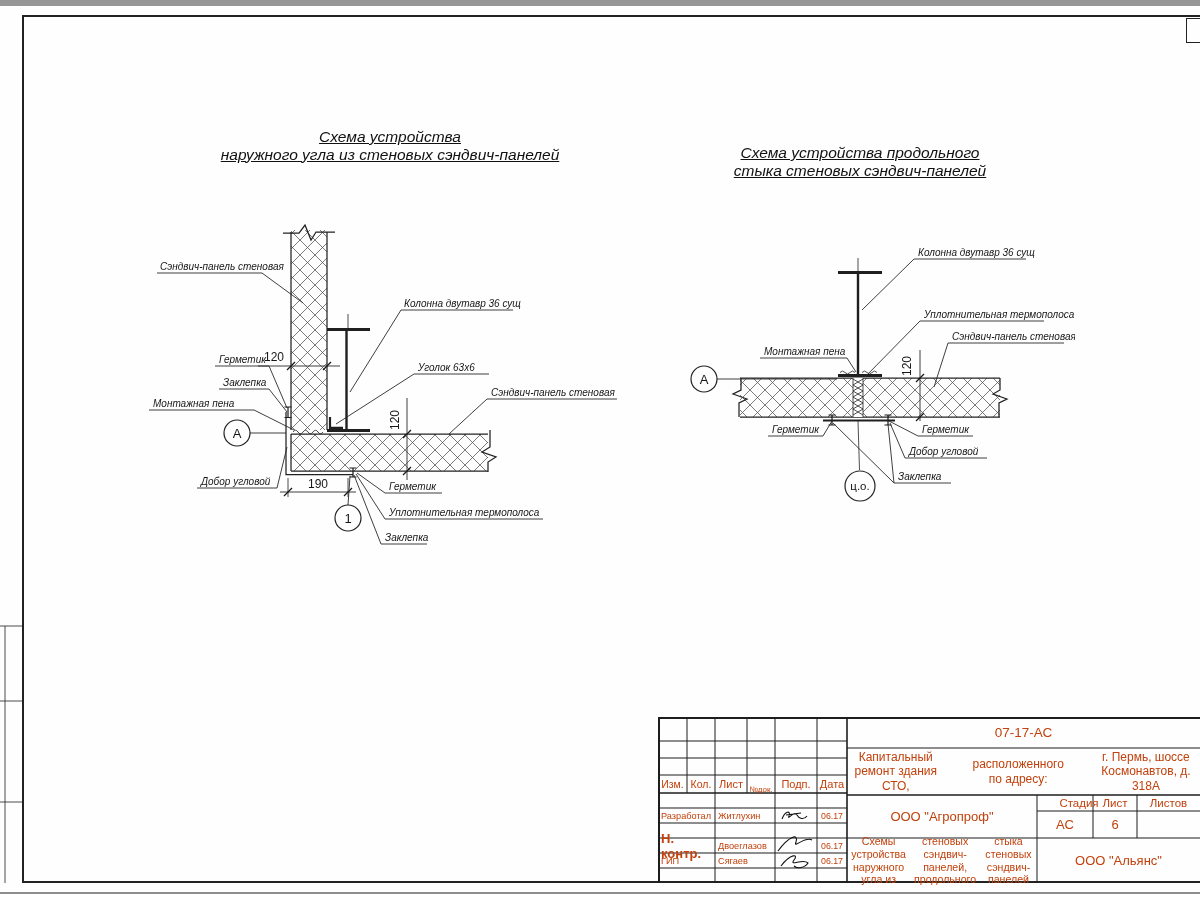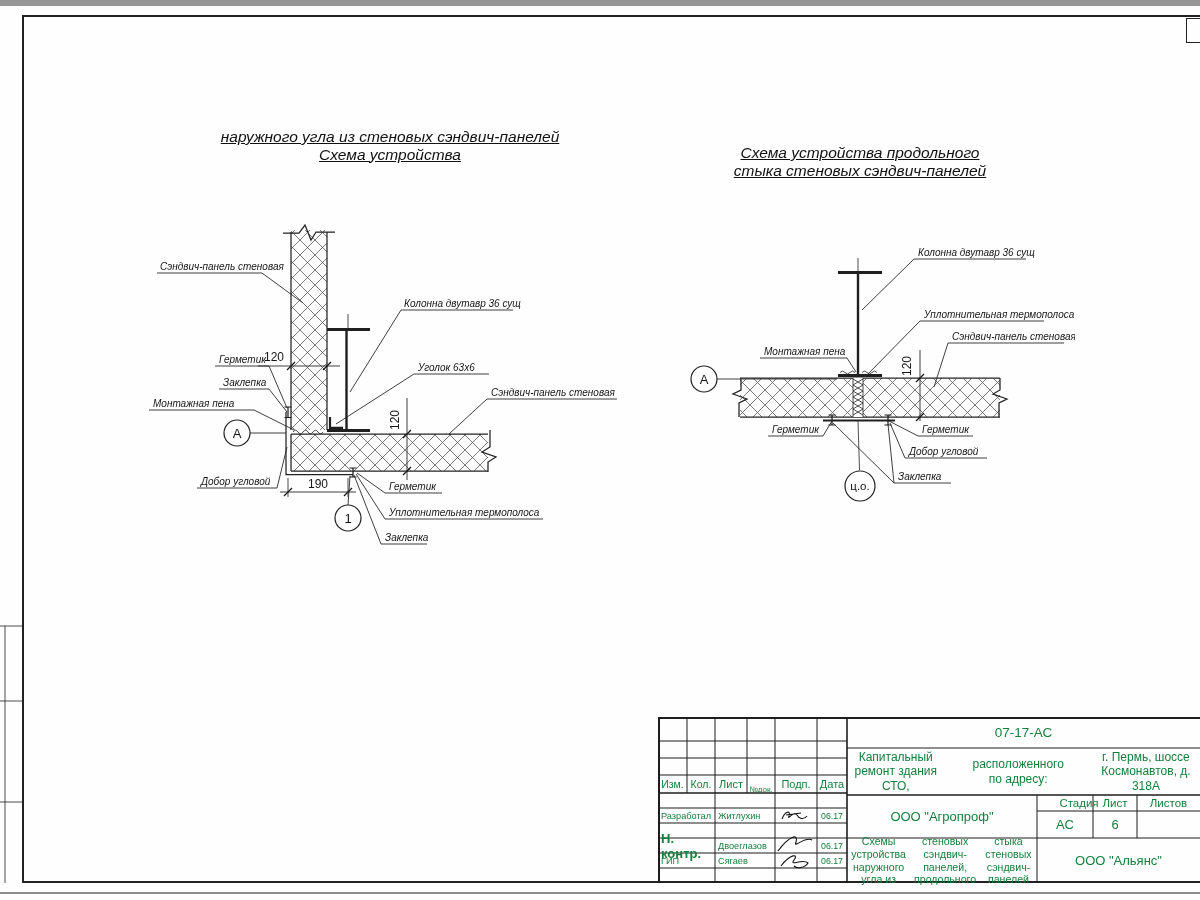--- a/index.html
+++ b/index.html
@@ -26,21 +26,21 @@
   .thin{stroke:#222;stroke-width:0.8;fill:none;}
   .ldr{stroke:#2a2a2a;stroke-width:0.9;fill:none;}
   .dimln{stroke:#2a2a2a;stroke-width:0.9;fill:none;}
   .tick{stroke:#1a1a1a;stroke-width:1.2;fill:none;}
   .steel{fill:#1f1f1f;stroke:none;}
   .web{stroke:#1f1f1f;stroke-width:2.4;fill:none;}
   .circ{fill:#fefefe;stroke:#222;stroke-width:1.2;}
   
   .tb{left:658px;top:717px;width:542px;height:166px;}
   .tb .cell{position:absolute;display:flex;align-items:center;justify-content:center;
-            text-align:center;color:#15803d;border-radius:6px;}
+            text-align:center;color:#c2410c;border-radius:6px;}
   .tb .left-al{justify-content:flex-start;text-align:left;}
   .tb line{stroke:#1d1d1d;}
 </style>
 </head>
 <body>
 
 <div class="sheet">
 
   <div class="abs top-band"></div>
   <div class="abs frame-top"></div>
@@ -52,22 +52,22 @@
   <svg class="abs" style="left:0;top:600px;" width="28" height="285" viewBox="0 600 28 285">
     <g class="thin" stroke-width="1.1">
       <line x1="5" y1="626" x2="5" y2="883"></line>
       <line x1="0" y1="626" x2="23" y2="626"></line>
       <line x1="0" y1="701" x2="23" y2="701"></line>
       <line x1="0" y1="802" x2="23" y2="802"></line>
     </g>
   </svg>
 
   <div class="abs dwg-title" style="left:180px;top:128px;width:420px;">
+    <div>Схема устройства</div>
     <div>наружного угла из стеновых сэндвич-панелей</div>
-    <div>Схема устройства</div>
   </div>
   <div class="abs dwg-title" style="left:700px;top:144px;width:320px;">
     <div>Схема устройства продольного</div>
     <div>стыка стеновых сэндвич-панелей</div>
   </div>
 
   <svg class="abs" style="left:130px;top:210px;" width="510" height="360" viewBox="130 210 510 360">
     <defs>
       <pattern id="hatchL" width="15" height="15" patternUnits="userSpaceOnUse">
         <path d="M0 0 L15 15 M15 0 L0 15" stroke="#4f4f4f" stroke-width="0.75" fill="none"></path>

